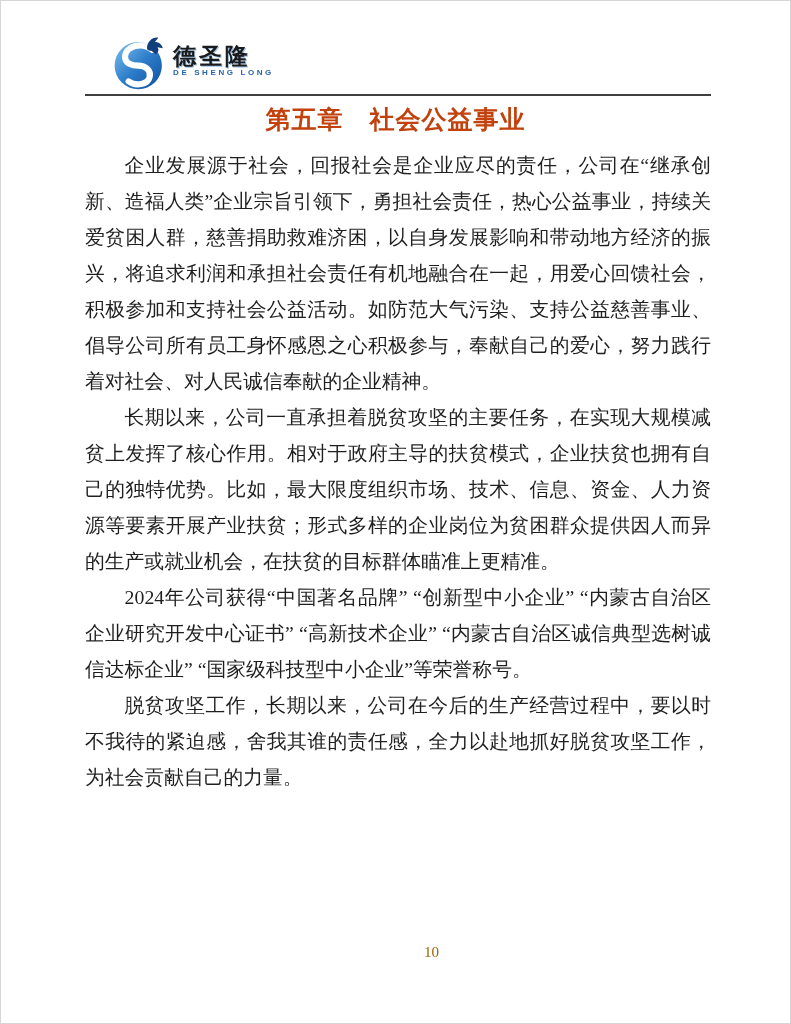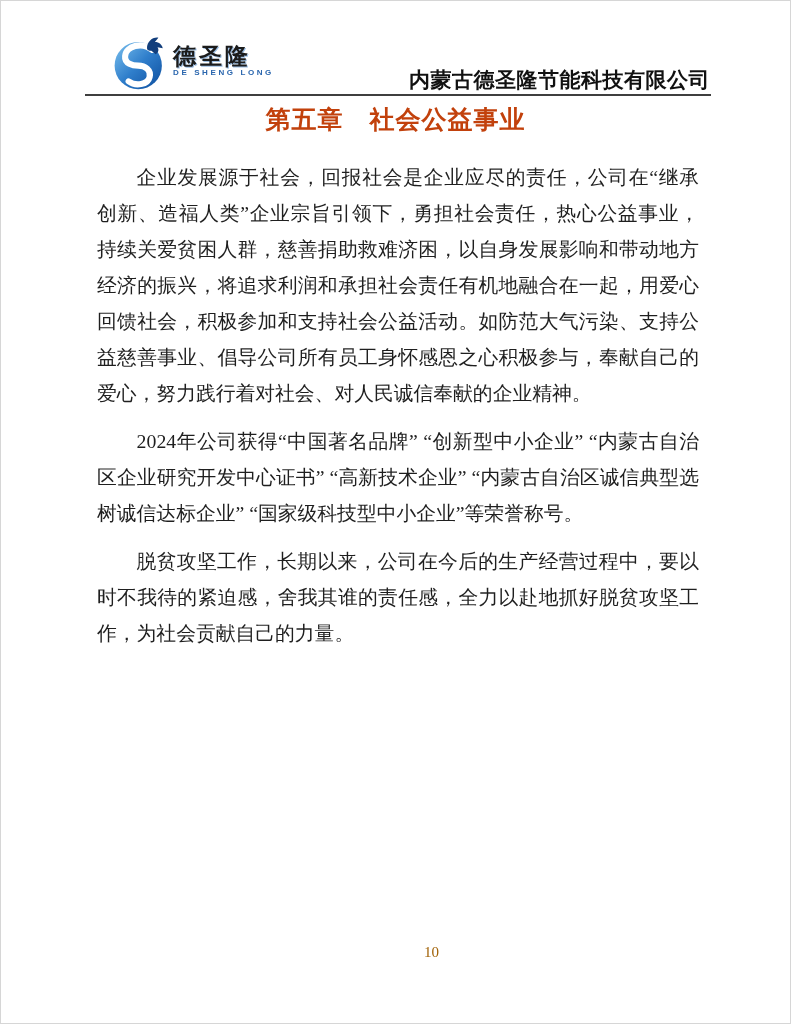--- a/index.html
+++ b/index.html
@@ -55,21 +55,21 @@
     position:absolute;top:103px;left:0;width:100%;
     margin:0;text-align:center;
     font-size:25px;font-weight:700;letter-spacing:1px;color:#c2410c;
   }
   
   .content{
     position:absolute;top:147px;left:85px;width:626px;
     font-size:19.8px;line-height:36px;
     text-align:justify;text-justify:inter-ideograph;
   }
-  .content p{margin:12px;text-indent:2em;}
+  .content p{margin:0;text-indent:2em;}
   
   .page-number{
     position:absolute;top:944px;left:0;width:100%;
     text-align:center;font-size:15px;color:#a16207;padding-left:36px;
   }
 </style>
 </head>
 <body>
 
 <div class="page">
@@ -86,27 +86,27 @@
       <circle cx="30" cy="36" r="27" fill="url(#lg)"></circle>
       <path d="M46 18 C34 8 16 14 15 25 C14 34 24 36 30 36 C38 36 45 41 43 49 C41 58 27 60 19 54" stroke="#ffffff" stroke-width="7" fill="none" stroke-linecap="round"></path>
       <path d="M40 16 C40 9 46 3 53 4 L49 9 C54 9 57 12 58 16 L52 15 C54 18 53 21 50 23 L45 19 C42 19 40 18 40 16 Z" fill="var(--logo-dark)"></path>
     </svg>
     <div class="logo-text">
       <div class="logo-cn">德圣隆</div>
       <div class="logo-en">DE SHENG LONG</div>
     </div>
   </div>
 
-  <div class="company-name">内蒙古德圣隆节能科技有限公司</div>
 
   <div class="header-rule"></div>
 
   <h1 class="chapter-title">第五章　社会公益事业</h1>
 
   <main class="content">
     <p>企业发展源于社会，回报社会是企业应尽的责任，公司在“继承创新、造福人类”企业宗旨引领下，勇担社会责任，热心公益事业，持续关爱贫困人群，慈善捐助救难济困，以自身发展影响和带动地方经济的振兴，将追求利润和承担社会责任有机地融合在一起，用爱心回馈社会，积极参加和支持社会公益活动。如防范大气污染、支持公益慈善事业、倡导公司所有员工身怀感恩之心积极参与，奉献自己的爱心，努力践行着对社会、对人民诚信奉献的企业精神。</p>
+    <p>长期以来，公司一直承担着脱贫攻坚的主要任务，在实现大规模减贫上发挥了核心作用。相对于政府主导的扶贫模式，企业扶贫也拥有自己的独特优势。比如，最大限度组织市场、技术、信息、资金、人力资源等要素开展产业扶贫；形式多样的企业岗位为贫困群众提供因人而异的生产或就业机会，在扶贫的目标群体瞄准上更精准。</p>
     <p>2024年公司获得“中国著名品牌” “创新型中小企业” “内蒙古自治区企业研究开发中心证书” “高新技术企业” “内蒙古自治区诚信典型选树诚信达标企业” “国家级科技型中小企业”等荣誉称号。</p>
     <p>脱贫攻坚工作，长期以来，公司在今后的生产经营过程中，要以时不我待的紧迫感，舍我其谁的责任感，全力以赴地抓好脱贫攻坚工作，为社会贡献自己的力量。</p>
   </main>
 
   <div class="page-number">10</div>
 
 </div>
 
 </body></html>

